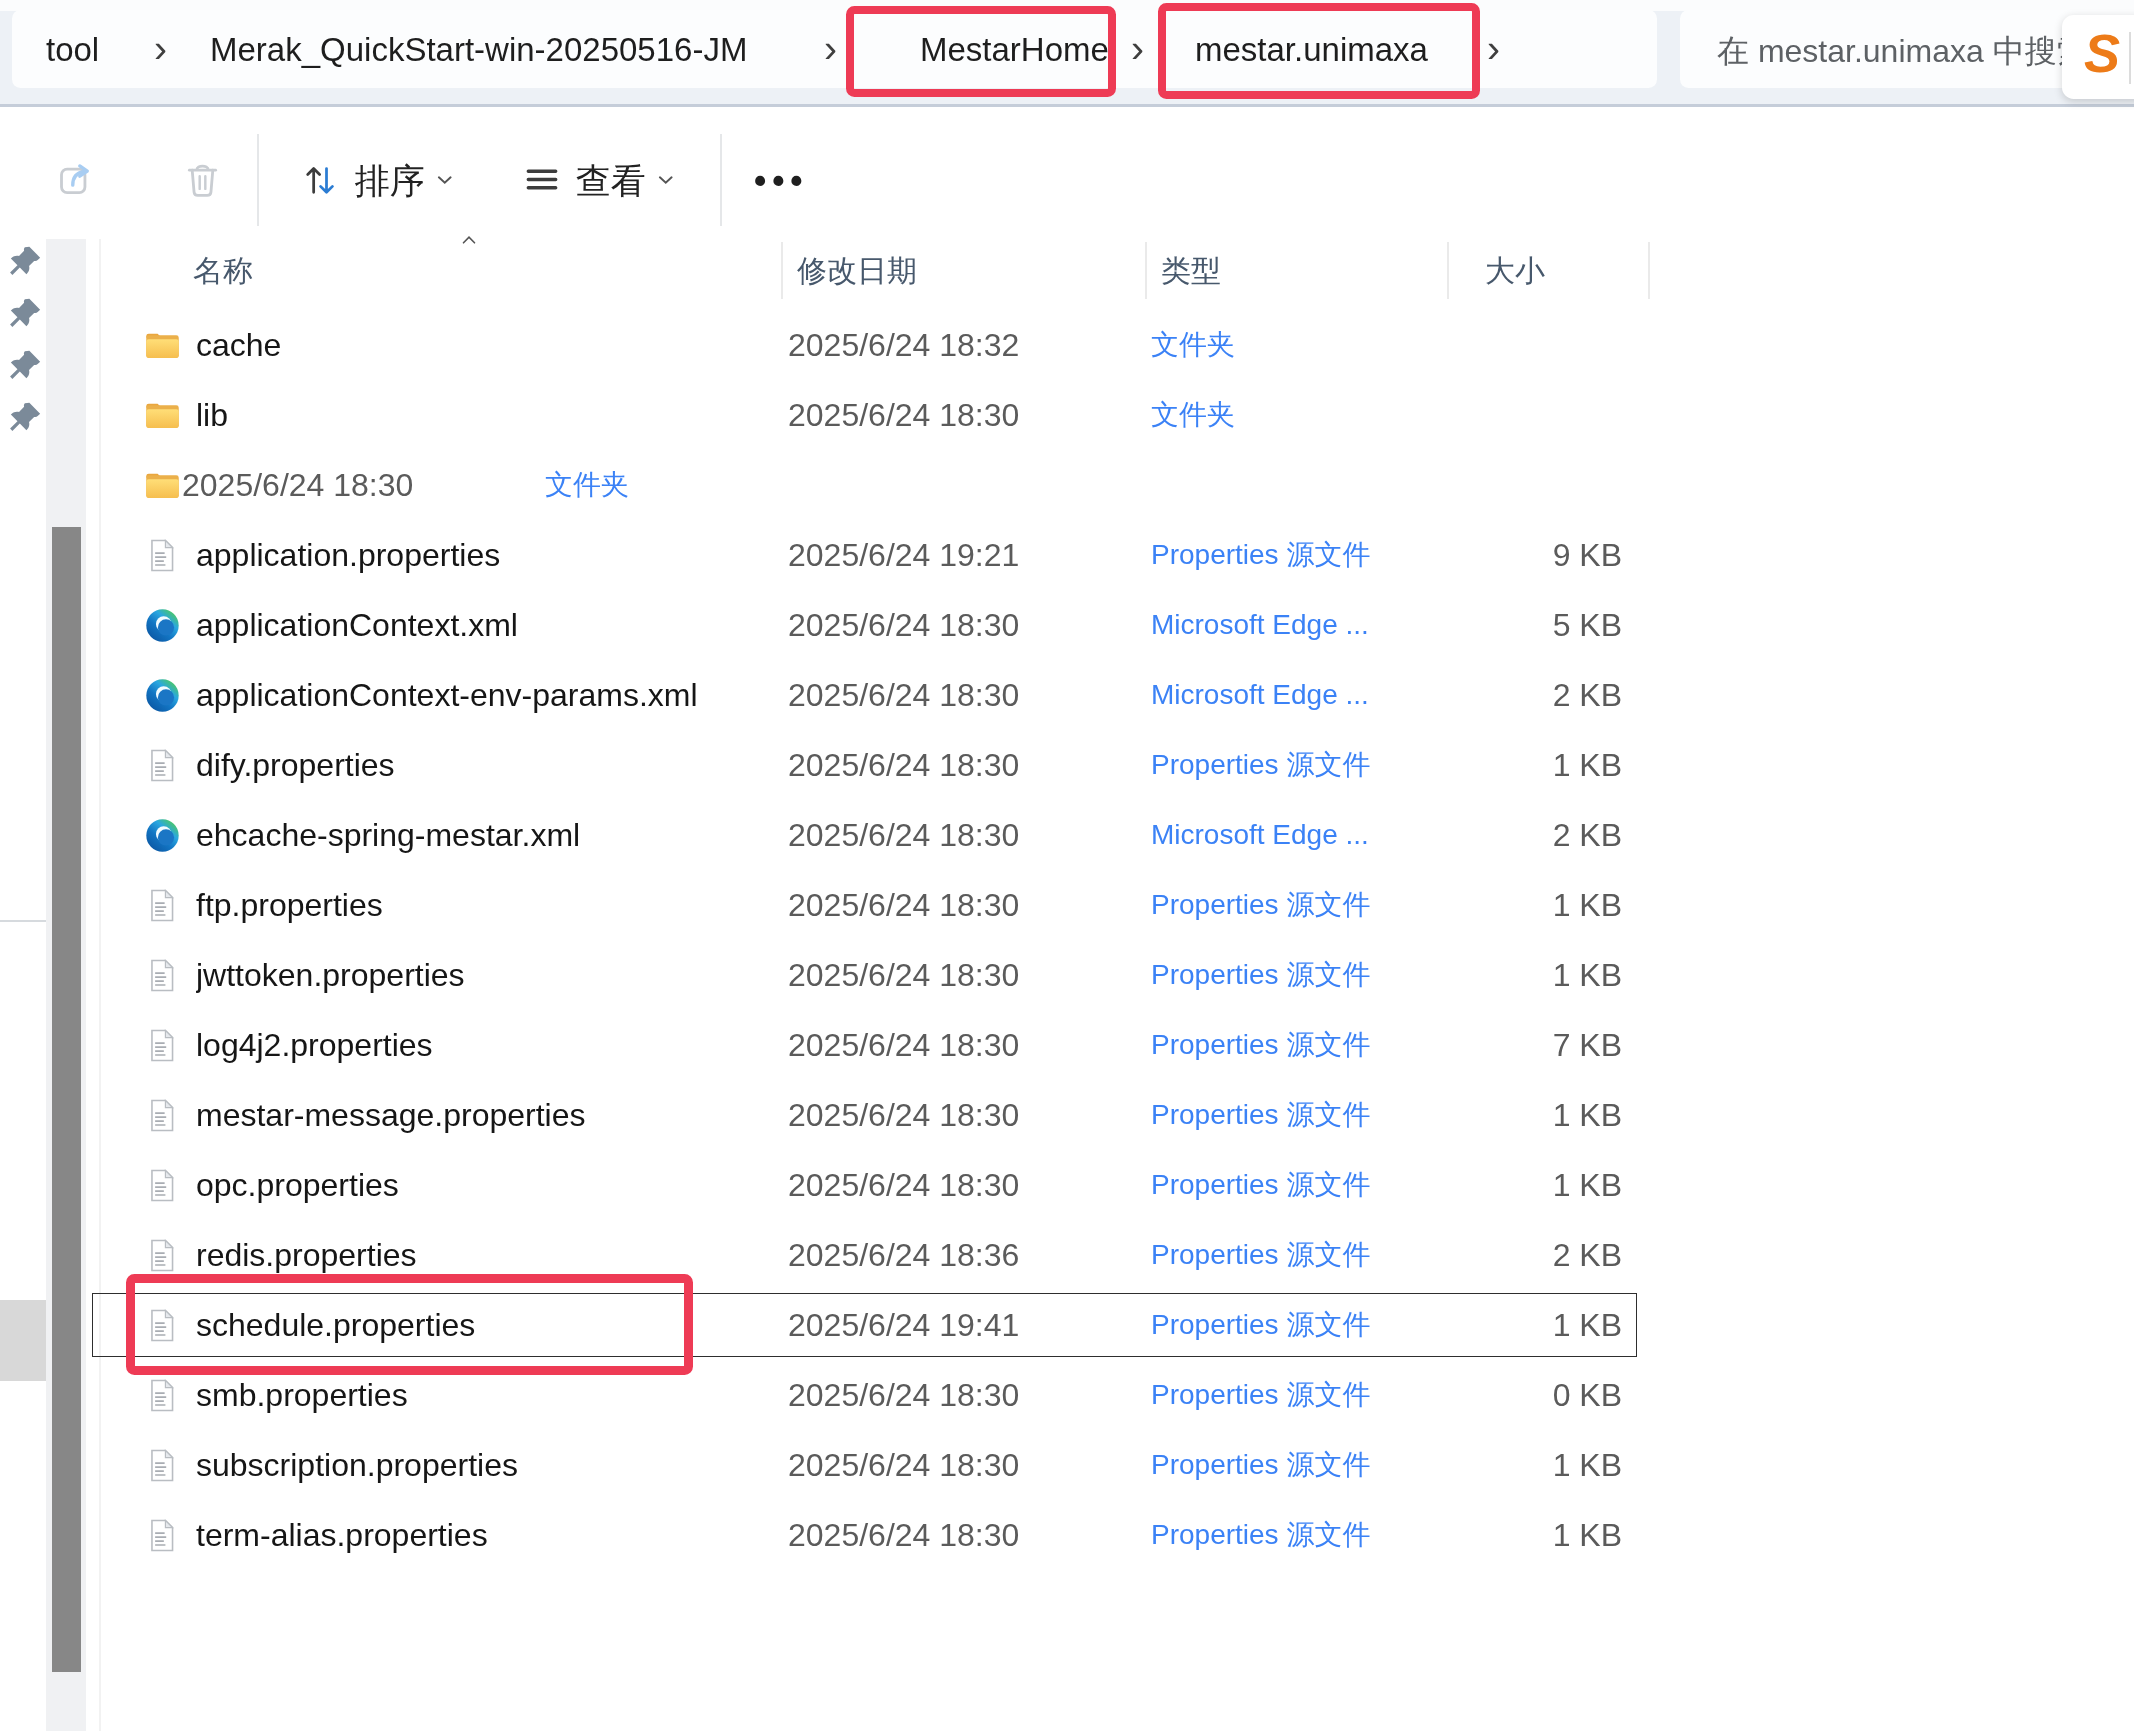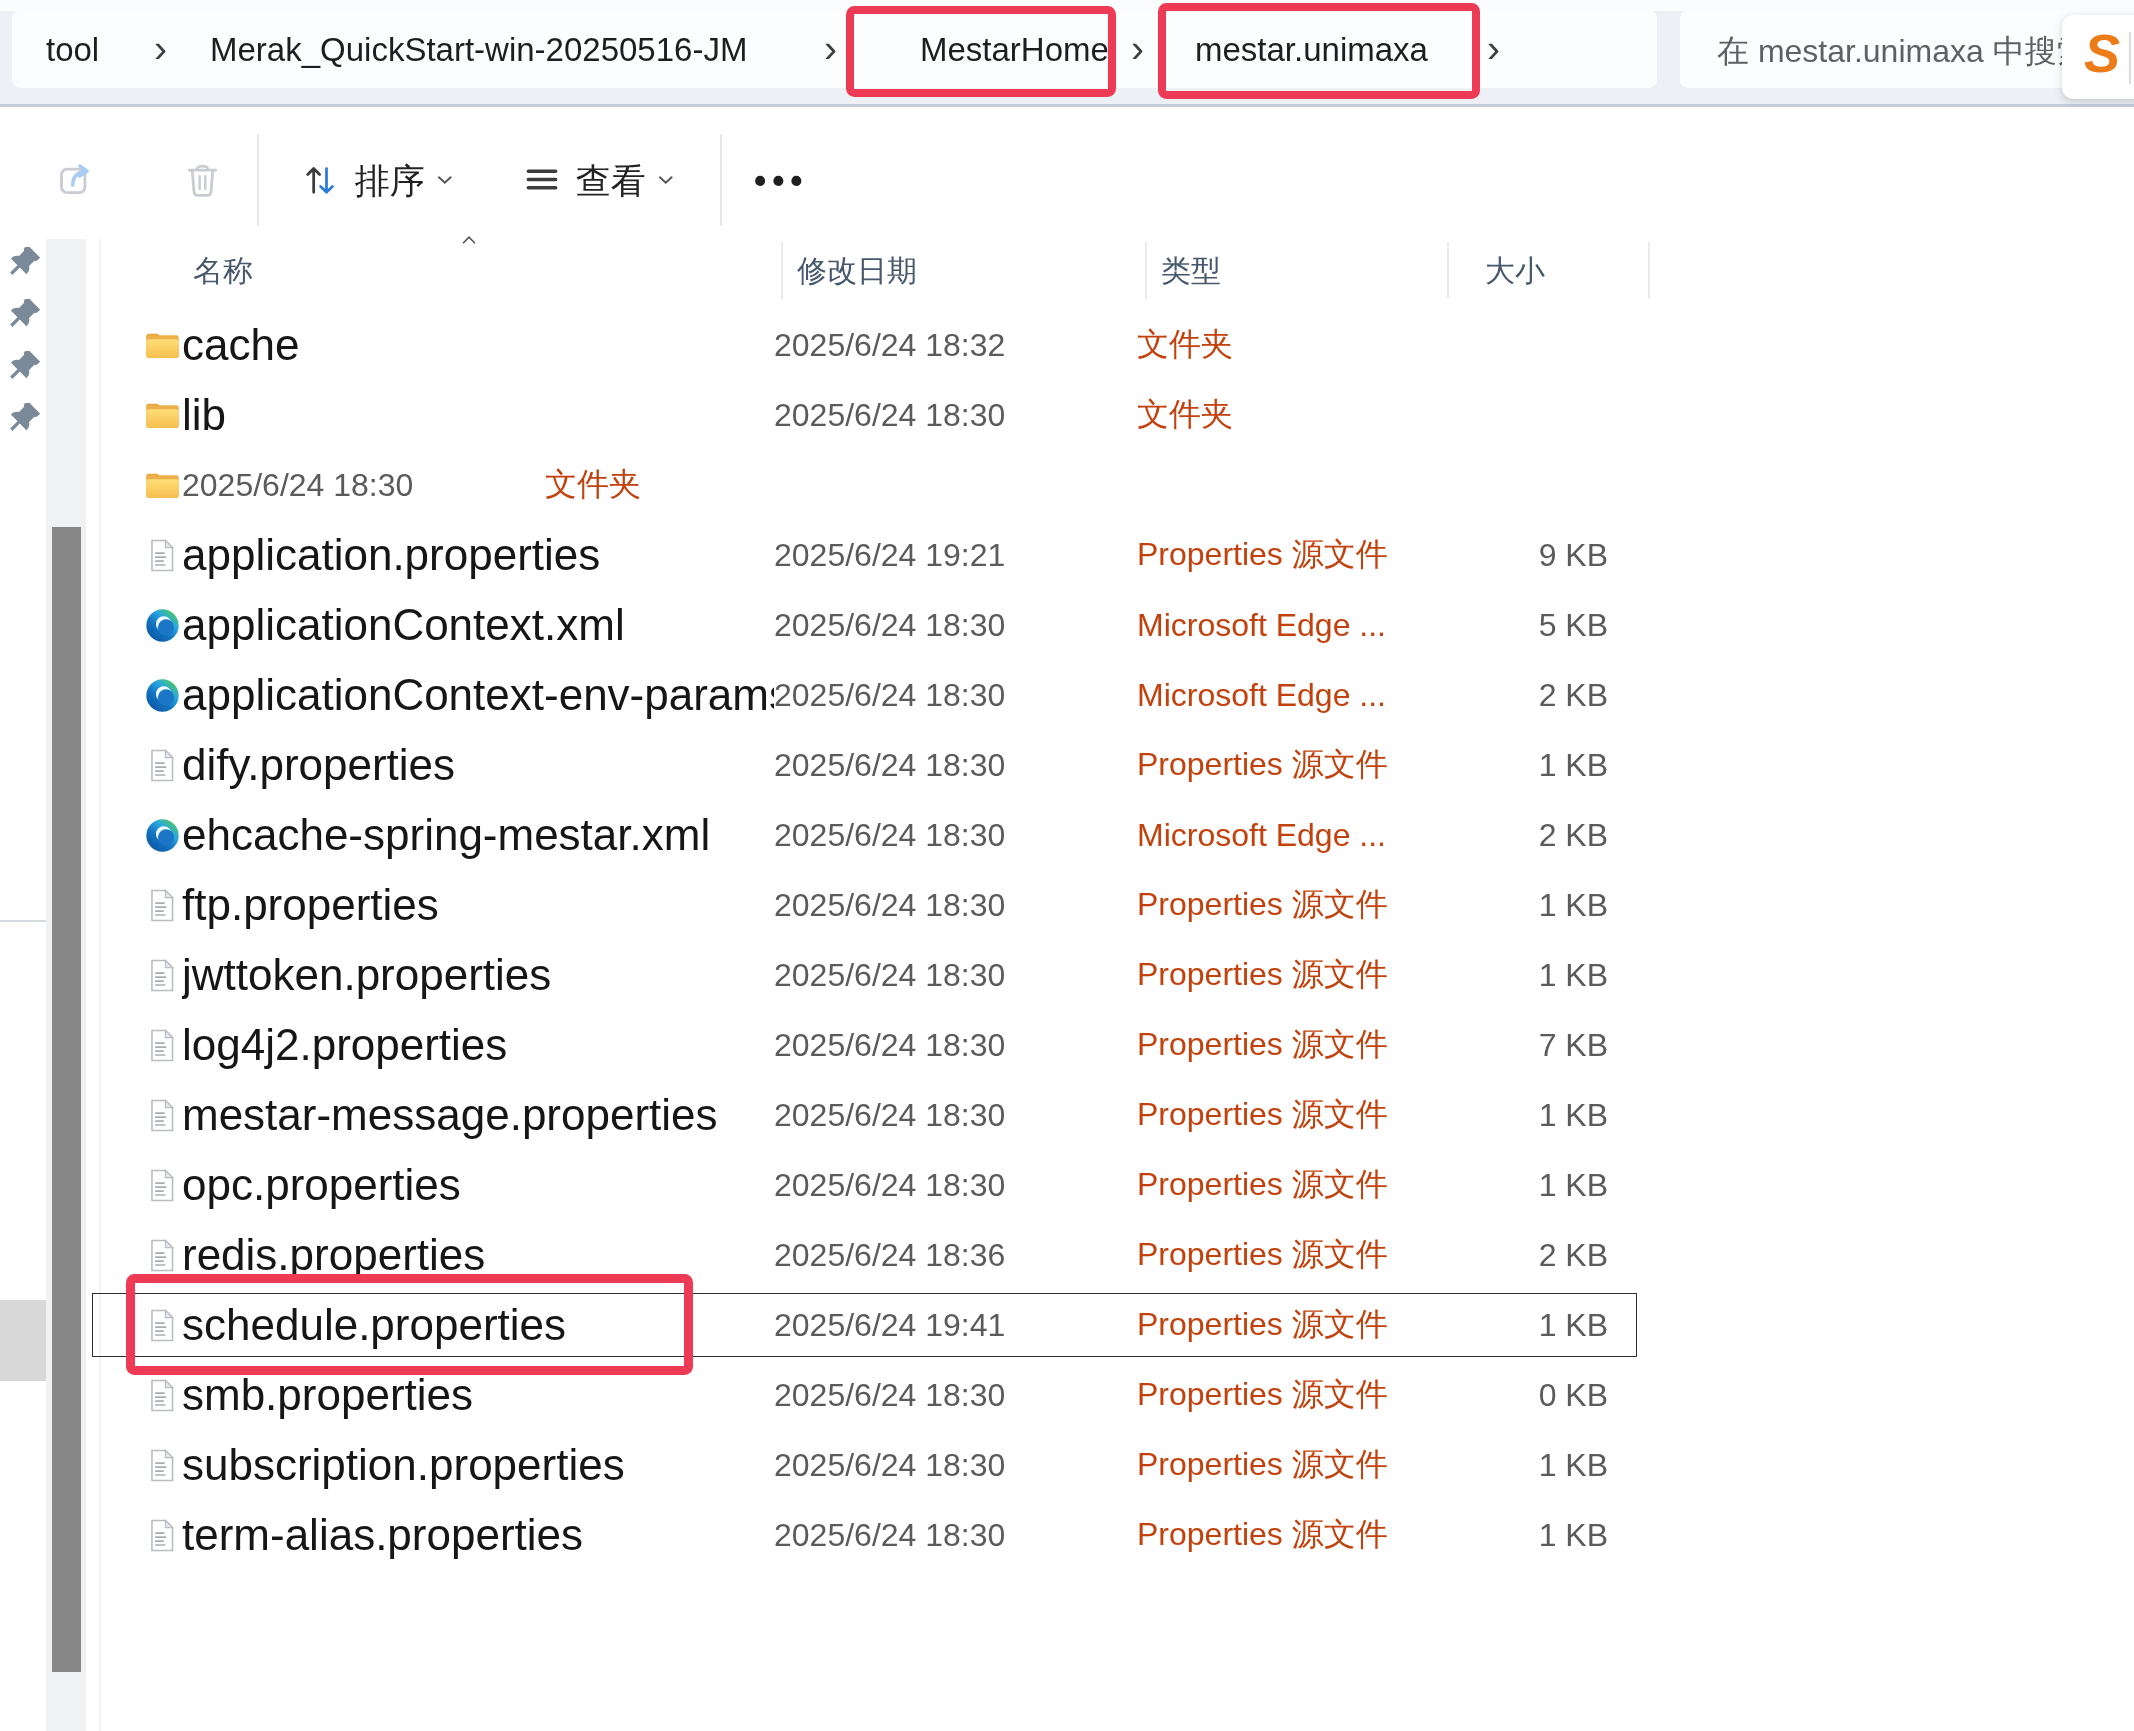--- a/index.html
+++ b/index.html
@@ -40,23 +40,23 @@
   .header-row{position:absolute;left:89px;top:239px;width:1569px;height:64px;}
   .col-label{position:absolute;top:50%;transform:translateY(-50%);font-size:30px;color:#47586c;white-space:nowrap;}
   .hdr-sep{position:absolute;top:3.4px;width:1.7px;height:57px;background:#eaeaea;}
   .sort-caret{position:absolute;left:369px;top:-10px;}
 
   
   .list{position:absolute;left:89px;top:310px;width:1551px;z-index:3;}
   .row{display:flex;align-items:center;height:70px;box-sizing:border-box;}
   .row.selected{outline:1.7px solid #2e2e2e;outline-offset:-4.2px;}
   .cell-icon{flex:none;width:39px;height:39px;margin-left:54px;display:flex;align-items:center;justify-content:center;}
-  .c-name{flex:none;width:592px;margin-left:0;font-size:44px;color:#161616;white-space:nowrap;overflow:hidden;}
+  .c-name{flex:none;width:592px;margin-left:14px;font-size:32px;color:#161616;white-space:nowrap;overflow:hidden;}
   .c-date{flex:none;width:363px;font-size:32px;color:#5b5b5b;white-space:nowrap;}
-  .c-type{flex:none;width:271px;font-size:32px;color:#c2410c;white-space:nowrap;overflow:hidden;}
+  .c-type{flex:none;width:271px;font-size:28px;color:#3b82f6;white-space:nowrap;overflow:hidden;}
   .c-size{flex:none;width:200px;font-size:32px;color:#5b5b5b;text-align:right;padding-right:5px;white-space:nowrap;}
 
   
   .pin{position:absolute;left:6.7px;z-index:4;}
   .scroll-track{position:absolute;left:46px;top:239px;width:40px;height:1493px;background:#f0f1f3;z-index:1;}
   .scroll-thumb{position:absolute;left:52px;top:527px;width:29px;height:1145px;background:#878787;z-index:2;}
   .pane-line{position:absolute;left:99px;top:239px;width:1.7px;height:1493px;background:#f2f2f2;}
   .gray-edge{position:absolute;left:0;top:1300px;width:46px;height:81px;background:#d8d8d8;}
   .faint-hline{position:absolute;left:0;top:920px;width:84px;height:1.7px;background:#d6dade;}
   .hidden-defs{position:absolute;width:0;height:0;overflow:hidden;}

